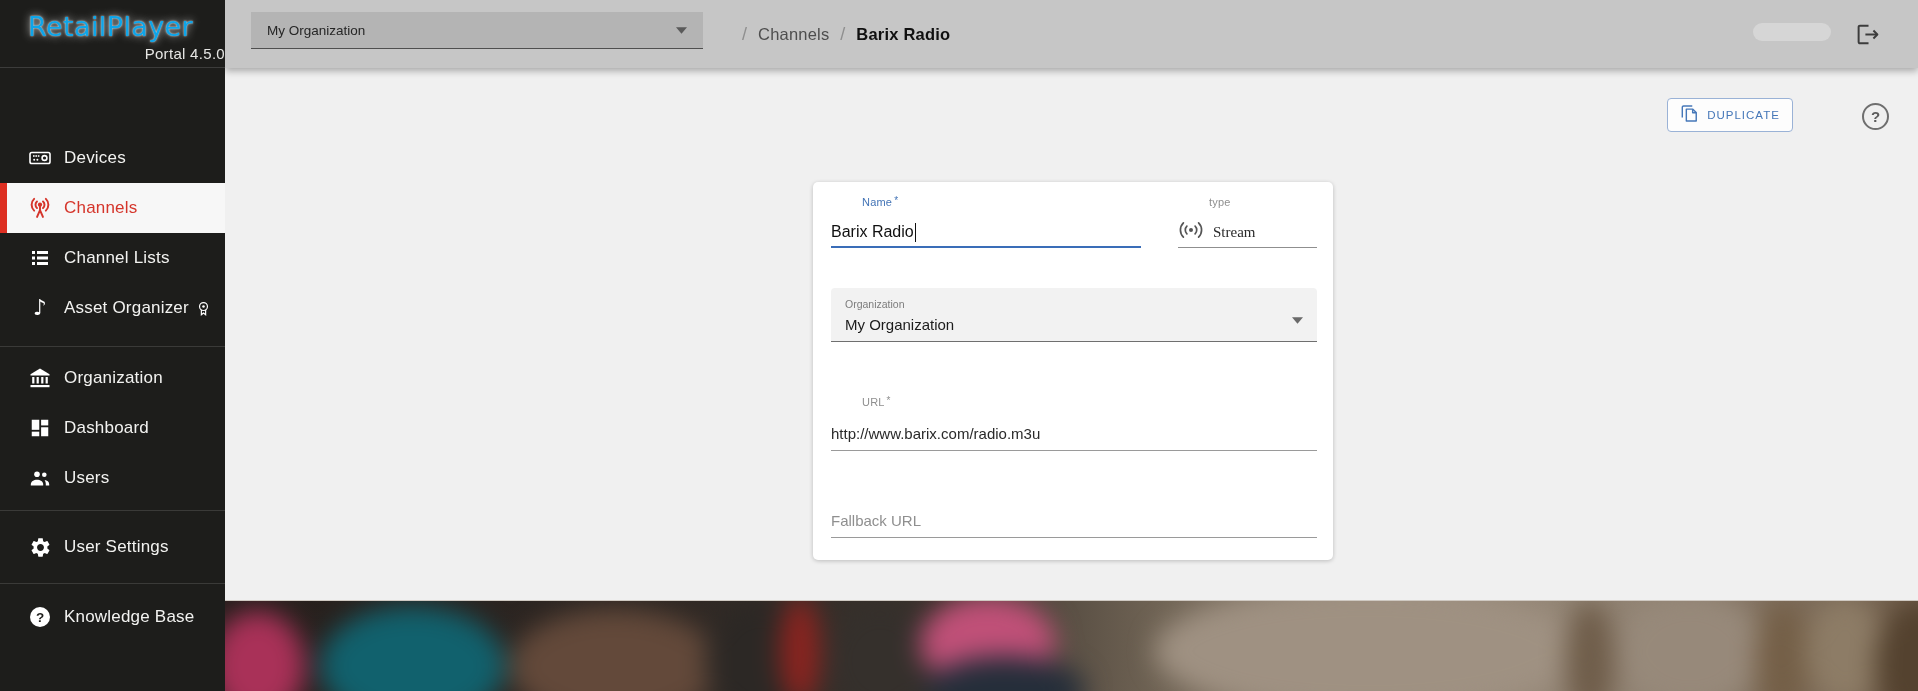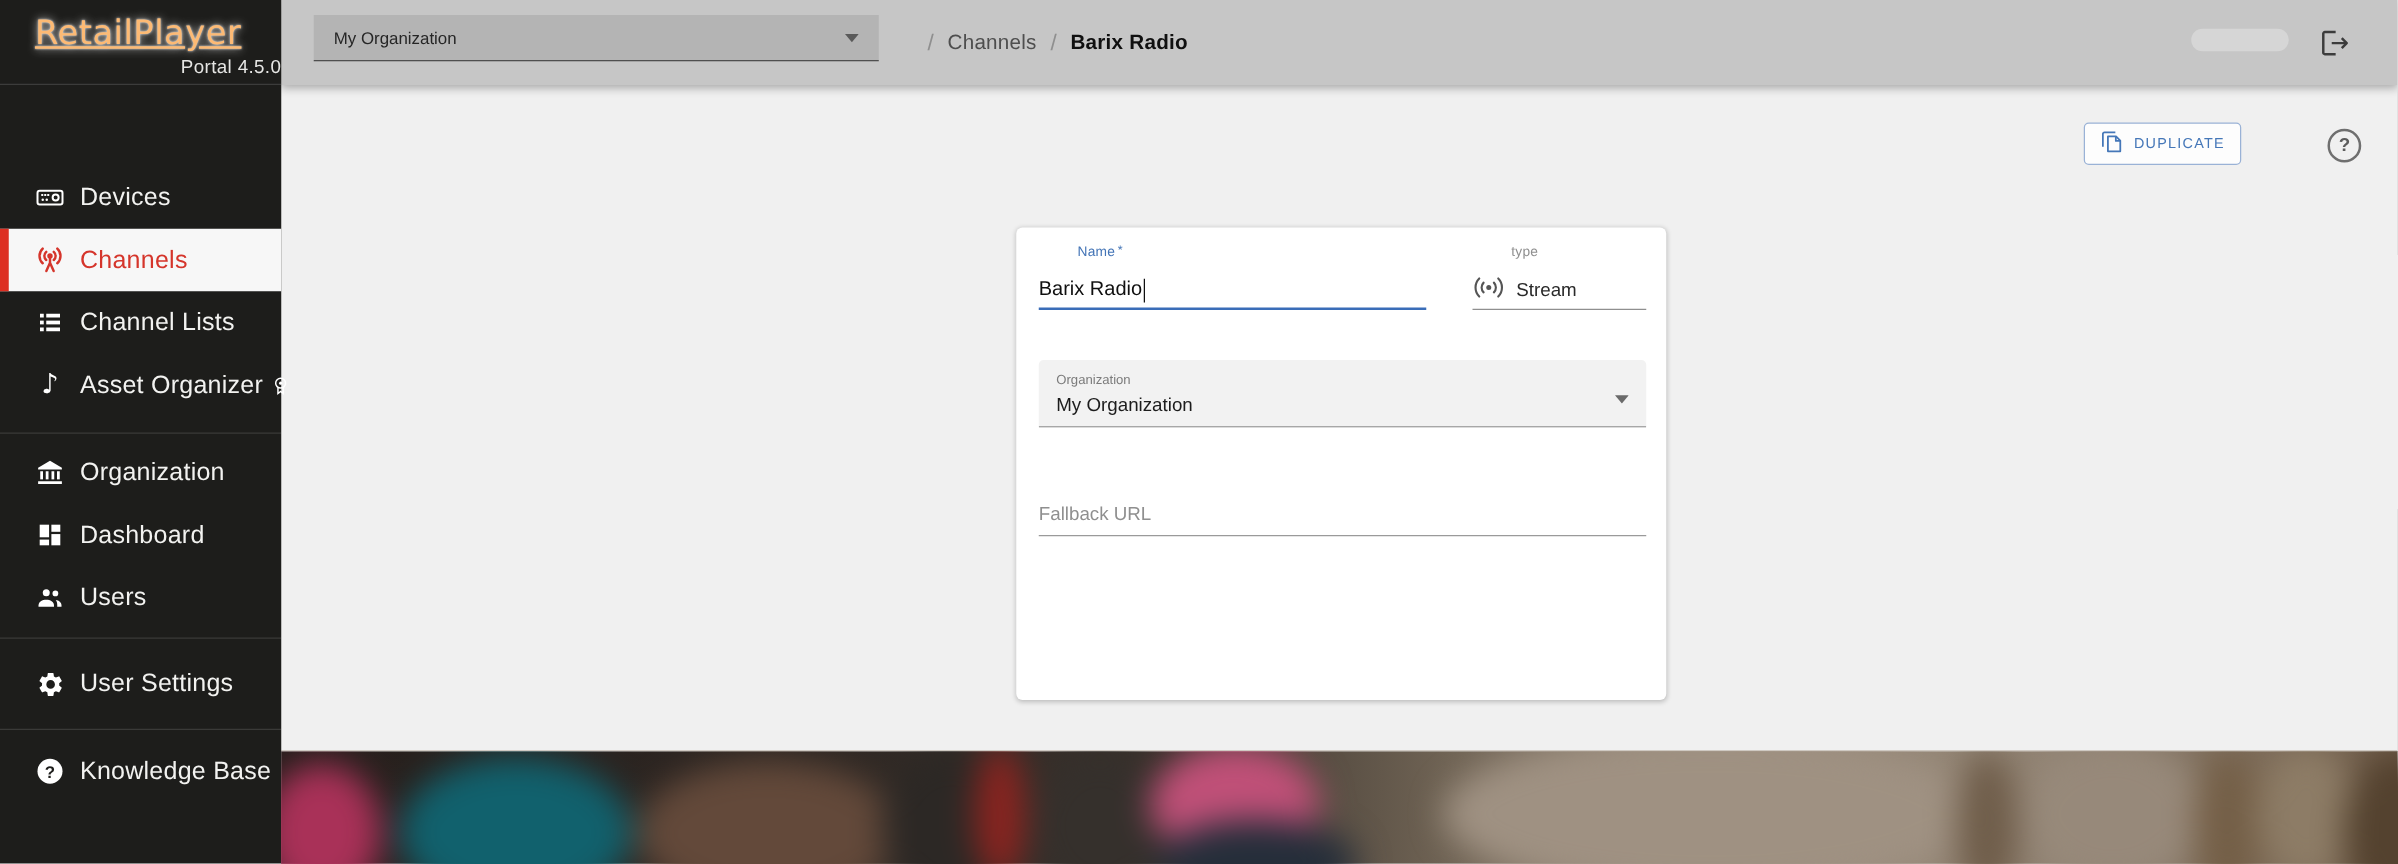--- a/index.html
+++ b/index.html
@@ -2,28 +2,28 @@
 <html><head>
 <meta charset="utf-8">
 <style>
   html,body{margin:0;padding:0;background:#d8d8d8;}
   .screen{position:relative;width:1918px;height:691px;overflow:hidden;
     font-family:"Liberation Sans",sans-serif;background:#f0f0f0;}
 
   
   .sidebar{position:absolute;left:0;top:0;width:225px;height:691px;background:#1d1d1b;z-index:6;}
   .logo-block{height:68px;box-sizing:border-box;padding:11px 0 0 28px;border-bottom:1px solid rgba(255,255,255,.14);}
-  .logo{color:#fdba74;font-size:27px;letter-spacing:.4px;
+  .logo{color:#0ea5e9;font-size:27px;letter-spacing:.4px;
     font-family:"DejaVu Sans",sans-serif;
-    text-shadow:0 0 8px rgba(255,255,255,.8),0 0 2px rgba(255,255,255,.9);text-decoration:underline;}
+    text-shadow:0 0 8px rgba(255,255,255,.8),0 0 2px rgba(255,255,255,.9);}
   .version{color:#e6e6e4;font-size:15px;margin-top:3px;letter-spacing:.3px;text-align:right;}
   .nav{padding-top:65px;}
   .nav-item{position:relative;height:50px;display:flex;align-items:center;cursor:pointer;}
   .nav-item .nico{width:26px;height:26px;margin-left:27px;flex:none;display:flex;align-items:center;justify-content:center;}
-  .nav-item .nlabel{margin-left:11px;color:#f2f2f0;font-size:20px;letter-spacing:.2px;white-space:nowrap;text-align:center;}
+  .nav-item .nlabel{margin-left:11px;color:#f2f2f0;font-size:17px;letter-spacing:.2px;white-space:nowrap;text-align:center;}
   .nav-item .nbadge{margin-left:5px;display:flex;align-items:center;}
   .nav-item.selected{background:#f7f7f7;}
   .nav-item.selected::before{content:"";position:absolute;left:0;top:0;bottom:0;width:7px;background:#dd2f22;}
   .nav-item.selected .nlabel{color:#d5352b;}
   .nav-divider{height:1px;background:rgba(255,255,255,.13);}
   .nav-divider.d1{margin:13px 0 6px;}
   .nav-divider.d2{margin:7px 0 11px;}
   .nav-divider.d3{margin:11px 0 8px;}
   .note-glyph{font-family:"DejaVu Sans",sans-serif;color:#fff;font-size:22px;line-height:1;}
 
@@ -54,21 +54,21 @@
     box-shadow:0 1px 4px rgba(0,0,0,.22);padding:14px 16px 0 18px;box-sizing:border-box;}
   .row1{display:flex;}
   .col-name{width:310px;}
   .col-type{width:139px;margin-left:37px;}
   .field-label{font-size:11px;color:#8f8f8f;letter-spacing:.2px;line-height:13px;padding-left:31px;}
   .field-label.blue{color:#4374b6;}
   .req{font-size:10px;position:relative;top:-2px;margin-left:2px;}
   .name-value{margin-top:12px;height:22px;font-size:16px;color:#101010;display:flex;align-items:center;cursor:text;}
   .text-cursor{display:inline-block;width:1.5px;height:19px;background:#101010;margin-left:1px;}
   .u-blue{margin-top:3px;height:2px;background:#3a6db8;}
-  .type-value{margin-top:12px;height:22px;display:flex;align-items:center;gap:9px;font-size:15px;color:#2a2a2a;}
+  .type-value{margin-top:12px;height:22px;display:flex;align-items:center;gap:9px;font-size:15px;color:#2a2a2a;font-family:Liberation Serif, serif;}
   .u-gray{margin-top:4px;height:1px;background:#8f8f8f;}
 
   .org-box{margin-top:40px;height:54px;background:#f2f2f2;border-bottom:1px solid #6f6f6f;
     border-radius:4px 4px 0 0;box-sizing:border-box;padding:10px 14px 0;position:relative;cursor:pointer;}
   .org-box .olabel{font-size:10.5px;color:#7c7c7c;}
   .org-box .ovalue{margin-top:6px;font-size:15px;color:#1c1c1c;}
   .org-box .sel-caret{position:absolute;right:14px;top:22px;}
 
   .url-group{margin-top:54px;cursor:text;}
   .url-value{margin-top:13px;height:22px;font-size:15px;color:#2a2a2a;display:flex;align-items:center;}
@@ -319,20 +319,27 @@
     <div class="org-box">
       <div class="olabel">Organization</div>
       <div class="ovalue">My Organization</div>
       <span class="sel-caret">
         <svg viewBox="0 0 10 6" width="11" height="7">
             <path d="M0 0h10L5 6z" fill="#6a6a6a"></path>
           </svg>
       </span>
     </div>
 
+    <div class="url-group">
+      <div class="field-label">
+        <span>URL</span><span class="req">*</span>
+      </div>
+      <div class="url-value">http://www.barix.com/radio.m3u</div>
+      <div class="u-light"></div>
+    </div>
 
     <div class="fallback-group">
       <div class="fallback-ph">Fallback URL</div>
       <div class="u-light"></div>
     </div>
   </section>
 
   <div class="photo">
     <div class="blobs">
       <div class="blob b1"></div>

